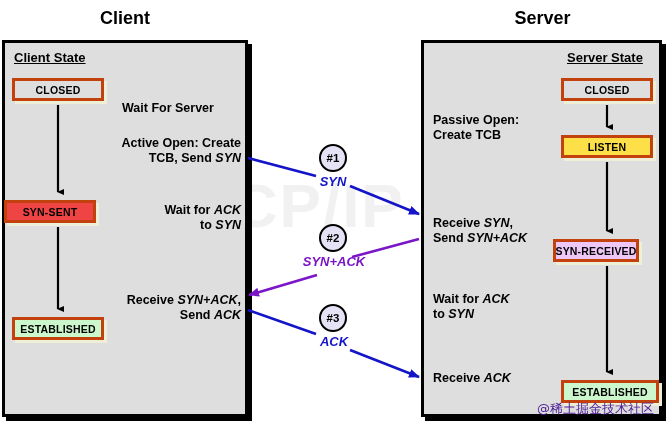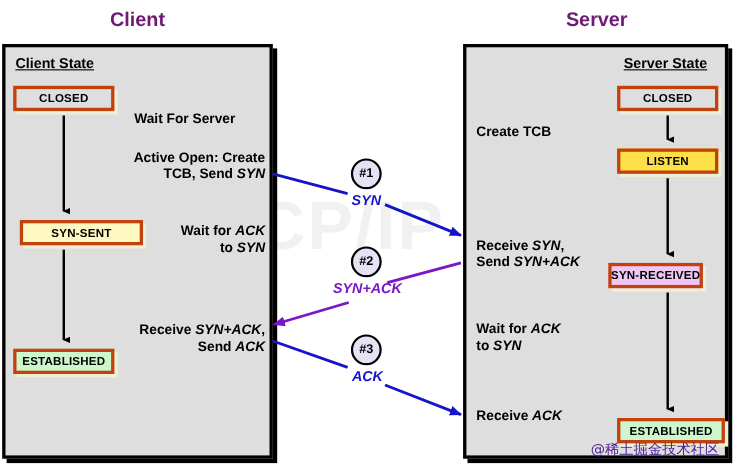--- a/index.html
+++ b/index.html
@@ -40,21 +40,21 @@
     white-space: nowrap;
     user-select: none;
     z-index: 6;
   }
 
   
   .col-title {
     position: absolute;
     font-size: 18px;
     font-weight: bold;
-    color: #701a75;
+    color: #000000;
     text-align: center;
     z-index: 3;
   }
   #client-title { left: 2px;   top: 8px;  width: 246px; }
   #server-title { left: 421px; top: 8px;  width: 243px; }
 
   
   .panel {
     position: absolute;
     background: #dedede;
@@ -151,21 +151,21 @@
 
   <div class="col-title" id="client-title">Client</div>
   <div class="col-title" id="server-title">Server</div>
 
   <div class="panel" id="client-panel"></div>
   <div class="panel" id="server-panel"></div>
 
   <div class="state-header" style="left:14px; top:50px;">Client State</div>
 
   <div class="state-box" id="c-state-0" style="left: 12px; top: 78px; width: 92px; height: 23px; background: rgb(222, 222, 222);">CLOSED</div>
-  <div class="state-box" id="c-state-1" style="left: 18px; top: 200px; width: 112px; height: 23px; background: #fef9c3;">SYN-SENT</div>
+  <div class="state-box" id="c-state-1" style="left: 4px; top: 200px; width: 92px; height: 23px; background: #ef4444;">SYN-SENT</div>
   <div class="state-box" id="c-state-2" style="left: 12px; top: 317px; width: 92px; height: 23px; background: rgb(204, 246, 203);">ESTABLISHED</div>
 
   <div class="note" style="left:122px; top:101px;">
     <div>Wait For Server</div>
   </div>
   <div class="note right" style="left:86px; top:136px; width:155px;">
     <div>Active Open: Create</div>
     <div>TCB, Send <i>SYN</i></div>
   </div>
   <div class="note right" style="left:86px; top:203px; width:155px;">
@@ -178,20 +178,21 @@
   </div>
 
   <div class="state-header" style="left:567px; top:50px;">Server State</div>
 
   <div class="state-box" id="s-state-0" style="left: 561px; top: 78px; width: 92px; height: 23px; background: rgb(222, 222, 222);">CLOSED</div>
   <div class="state-box" id="s-state-1" style="left: 561px; top: 135px; width: 92px; height: 23px; background: #fde047;">LISTEN</div>
   <div class="state-box" id="s-state-2" style="left: 553px; top: 239px; width: 86px; height: 23px; background: rgb(238, 199, 247);">SYN-RECEIVED</div>
   <div class="state-box" id="s-state-3" style="left: 561px; top: 380px; width: 98px; height: 23px; background: rgb(204, 246, 203);">ESTABLISHED</div>
 
   <div class="note" style="left:433px; top:113px;">
+    <div>Passive Open:</div>
     <div>Create TCB</div>
   </div>
   <div class="note" style="left:433px; top:216px;">
     <div>Receive <i>SYN</i>,</div>
     <div>Send <i>SYN+ACK</i></div>
   </div>
   <div class="note" style="left:433px; top:292px;">
     <div>Wait for <i>ACK</i></div>
     <div>to <i>SYN</i></div>
   </div>

